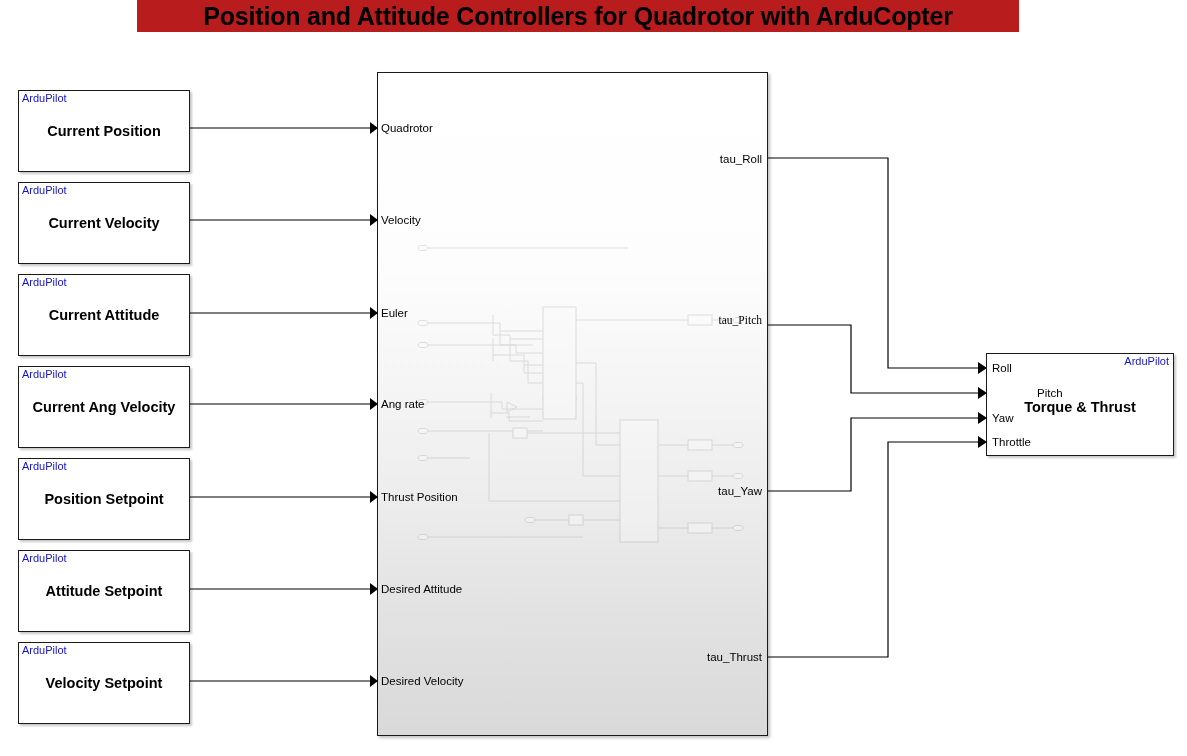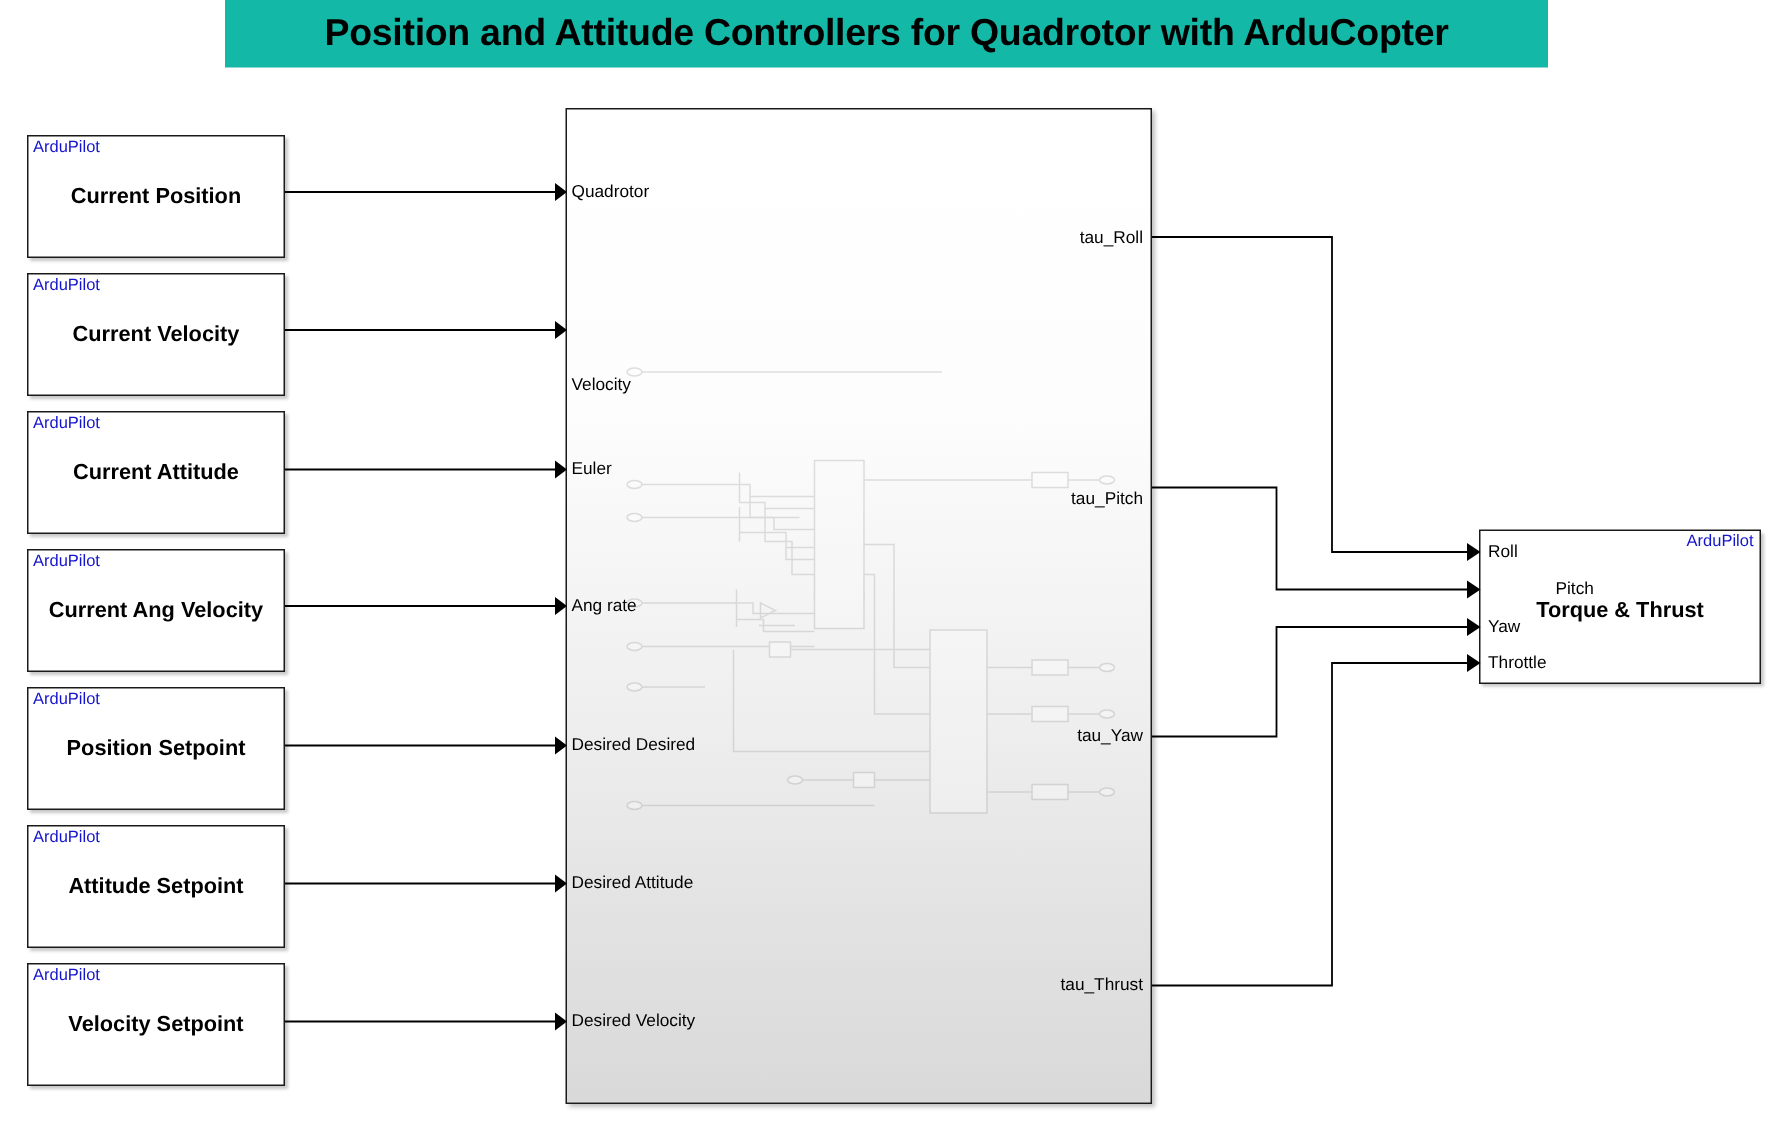--- a/index.html
+++ b/index.html
@@ -15,25 +15,25 @@
     position: relative;
     width: 1187px;
     height: 756px;
     background: #ffffff;
     overflow: hidden;
   }
 
   
   .title-banner {
     position: absolute;
-    left: 150px;
+    left: 137px;
     top: 0px;
     width: 882px;
-    height: 45px;
-    background: #14b8a6;
+    height: 32px;
+    background: #b91c1c;
     display: flex;
     align-items: center;
     justify-content: center;
   }
   .title-banner .title-text {
     font-size: 25px;
     font-weight: bold;
     color: #000000;
     letter-spacing: -0.2px;
     white-space: nowrap;
@@ -257,29 +257,29 @@
 
         <line x1="300" y1="247" x2="310" y2="247"></line>
         <rect x="310" y="242" width="24" height="10" fill="#ffffff"></rect>
         <line x1="334" y1="247" x2="355" y2="247"></line>
         <ellipse cx="360" cy="247" rx="5" ry="2.6" fill="#ffffff"></ellipse>
       </g>
     </svg>
   </div>
 
   <div class="port-label in" style="top:128px;">Quadrotor</div>
-  <div class="port-label in" style="top:220px;margin-top:37px;">Velocity</div>
+  <div class="port-label in" style="top:220px;">Velocity</div>
   <div class="port-label in" style="top:313px;">Euler</div>
   <div class="port-label in" style="top:404px;">Ang rate</div>
-  <div class="port-label in" style="top:497px;">Desired Desired</div>
+  <div class="port-label in" style="top:497px;">Thrust Position</div>
   <div class="port-label in" style="top:589px;">Desired Attitude</div>
   <div class="port-label in" style="top:681px;">Desired Velocity</div>
 
   <div class="port-label out" style="right:425px; top:159px;padding-left:44px;">tau_Roll</div>
-  <div class="port-label out" style="right:425px; top:333px;">tau_Pitch</div>
+  <div class="port-label out" style="right:425px; top:320px;font-family:Liberation Serif, serif;">tau_Pitch</div>
   <div class="port-label out" style="right:425px; top:491px;">tau_Yaw</div>
   <div class="port-label out" style="right:425px; top:657px;">tau_Thrust</div>
 
 
   <div class="sl-block" id="torque-thrust-block">
     <span class="tag tag-right">ArduPilot</span>
     <span class="blk-title">Torque &amp; Thrust</span>
   </div>
   <div class="tt-port" style="top:368px;">Roll</div>
   <div class="tt-port" style="top:393px;margin-left:45px;">Pitch</div>

